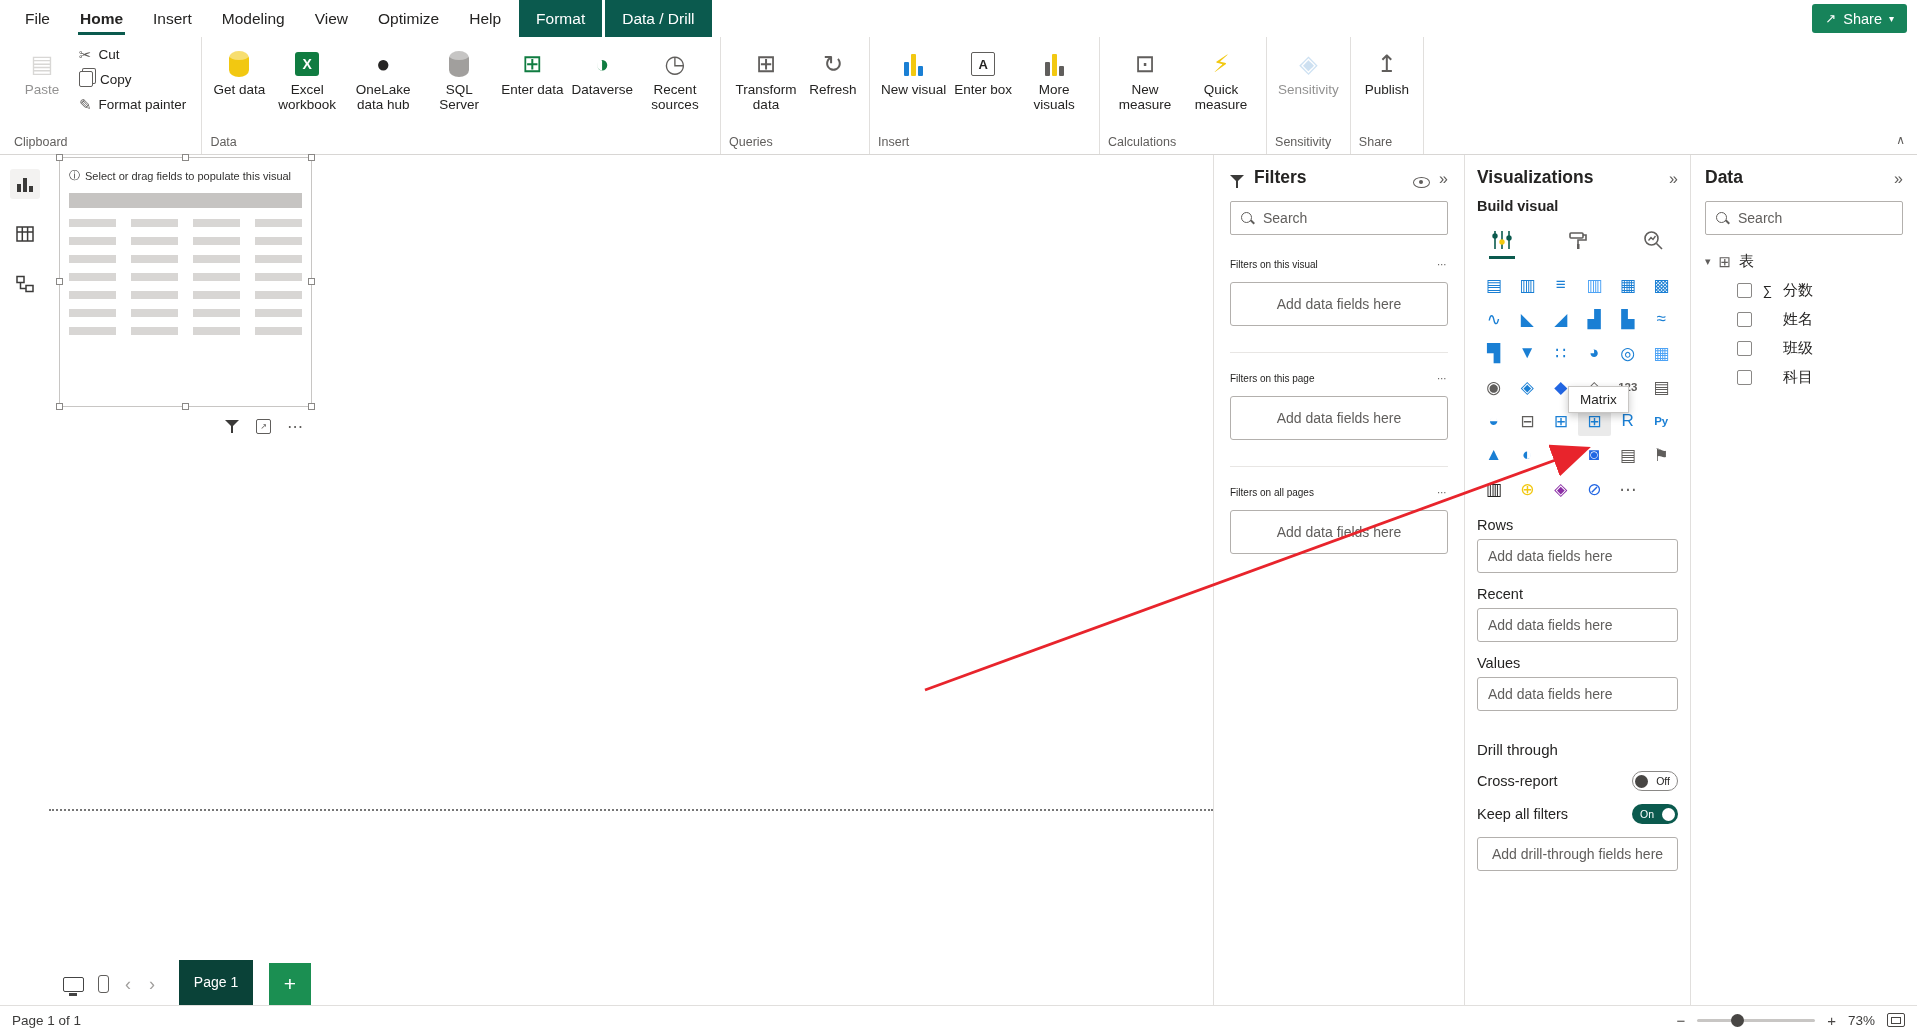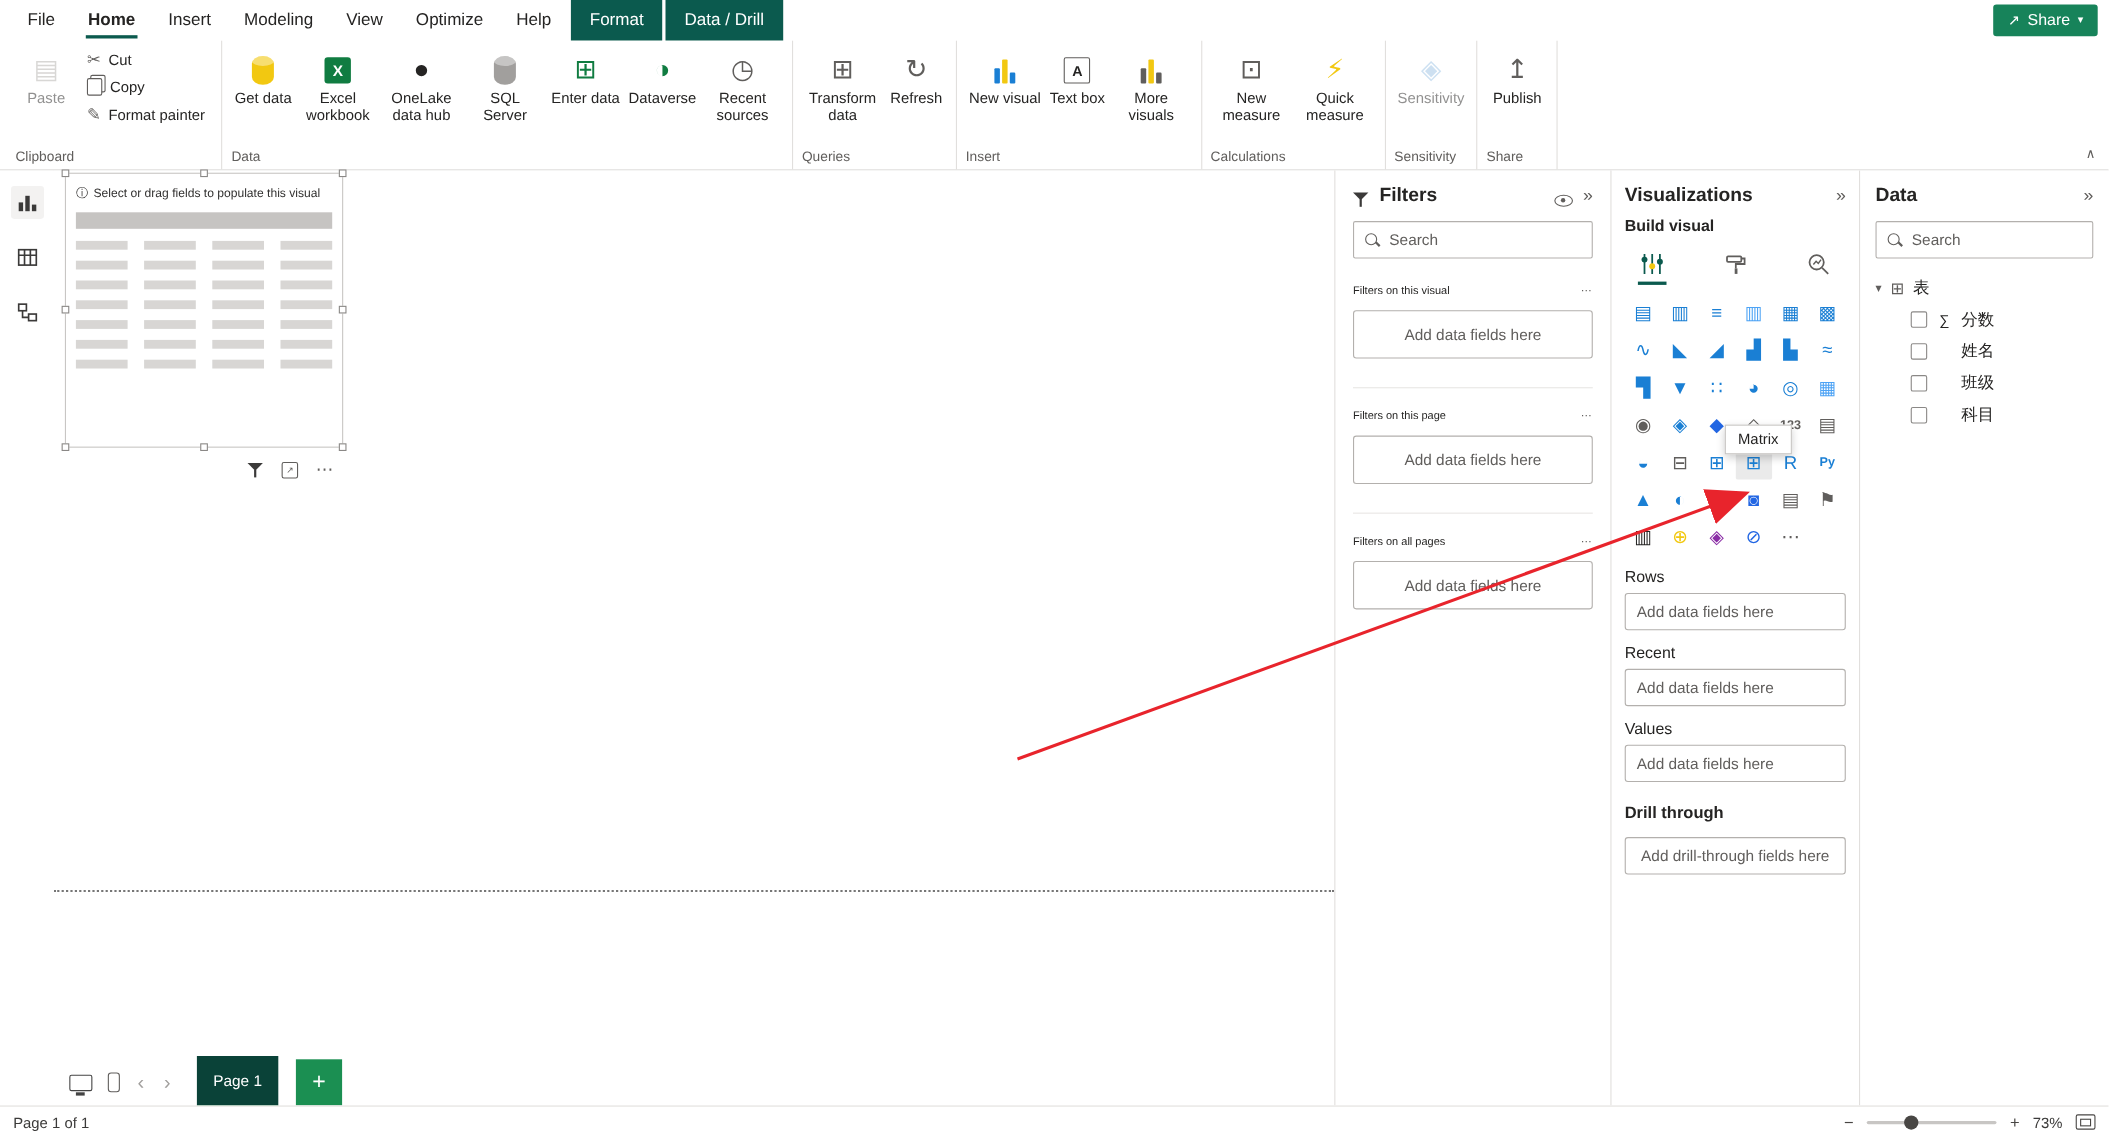--- a/index.html
+++ b/index.html
@@ -100,21 +100,21 @@
 .build-label{margin-top:10px;font-size:14.5px;font-weight:600}
 .viz-tabs{margin-top:6px;display:flex;align-items:center;gap:42px;padding:0 8px;height:40px}
 .viz-tab{width:34px;height:34px;display:flex;align-items:center;justify-content:center;border-radius:3px;cursor:pointer;position:relative}
 .viz-tab.active::after{content:"";position:absolute;left:4px;right:4px;bottom:-2px;height:3px;background:var(--accent-dark,#0b5a4e)}
 .viz-grid{margin-top:10px;display:grid;grid-template-columns:repeat(6,1fr);row-gap:4px}
 .viz-cell{height:30px;display:flex;align-items:center;justify-content:center;font-size:17px;cursor:pointer;border-radius:2px}
 .viz-cell.active{background:#eaeaea}
 .viz-cell .txt{font-size:11.5px;font-weight:700}
 .well-label{margin-top:13px;font-size:14.5px}
 .well{margin-top:6px;height:34px;border:1px solid #b3b0ad;border-radius:3px;display:flex;align-items:center;padding:0 10px;color:#605e5c;font-size:14px;cursor:pointer}
-.drill-title{margin-top:20px;font-size:15px;font-weight:700}
+.drill-title{margin-top:30px;font-size:15px;font-weight:400}
 .toggle-row{margin-top:13px;display:flex;align-items:center;justify-content:space-between}
 .t-label{font-size:14.5px}
 .pill{width:46px;height:20px;border-radius:10px;position:relative;cursor:pointer;font-size:10.5px;display:inline-block}
 .pill.off{border:1px solid #8a8886;background:#fff;color:#252423}
 .pill.off .dot{position:absolute;left:2px;top:2.5px;width:13px;height:13px;border-radius:50%;background:#484644}
 .pill.off .st{position:absolute;right:7px;top:3px}
 .pill.on{background:var(--accent-dark,#0b5a4e);color:#fff}
 .pill.on .dot{position:absolute;right:3px;top:3.5px;width:13px;height:13px;border-radius:50%;background:#fff}
 .pill.on .st{position:absolute;left:8px;top:3.5px}
 .drill-well{margin-top:13px;justify-content:center}
@@ -271,21 +271,21 @@
                 <span style="background: rgb(242, 200, 17); height: 22px;"></span>
                 <span style="background: rgb(26, 127, 212); height: 10px;"></span>
               </span>
             </span>
             <span class="rb-label">New visual</span>
           </div>
           <div class="rb-btn large">
             <span class="rb-icon">
               <span class="rbi-boxo">A</span>
             </span>
-            <span class="rb-label">Text box</span>
+            <span class="rb-label">Enter box</span>
           </div>
           <div class="rb-btn large">
             <span class="rb-icon">
               <span class="rbi-bars">
                 <span style="background: rgb(96, 94, 92); height: 14px;"></span>
                 <span style="background: rgb(242, 200, 17); height: 22px;"></span>
                 <span style="background: rgb(96, 94, 92); height: 10px;"></span>
               </span>
             </span>
             <span class="rb-label">More visuals</span>
@@ -631,20 +631,36 @@
       </div>
     <div id="vizWells">
         <div class="well-label">Rows</div>
         <div class="well">Add data fields here</div>
         <div class="well-label">Recent</div>
         <div class="well">Add data fields here</div>
         <div class="well-label">Values</div>
         <div class="well">Add data fields here</div>
       </div>
     <div class="drill-title">Drill through</div>
+    <div id="drillToggles">
+        <div class="toggle-row">
+          <span class="t-label">Cross-report</span>
+          <span class="pill off">
+            <span class="dot"></span>
+            <span class="st">Off</span>
+          </span>
+        </div>
+        <div class="toggle-row">
+          <span class="t-label">Keep all filters</span>
+          <span class="pill on">
+            <span class="dot"></span>
+            <span class="st">On</span>
+          </span>
+        </div>
+      </div>
     <div class="well drill-well">Add drill-through fields here</div>
   </aside>
 
   <aside class="pane data-pane">
     <div class="pane-head">
       <span class="pane-title">Data</span>
       <span class="spacer"></span>
       <span class="dbl-chev">»</span>
     </div>
     <div class="searchbox">

